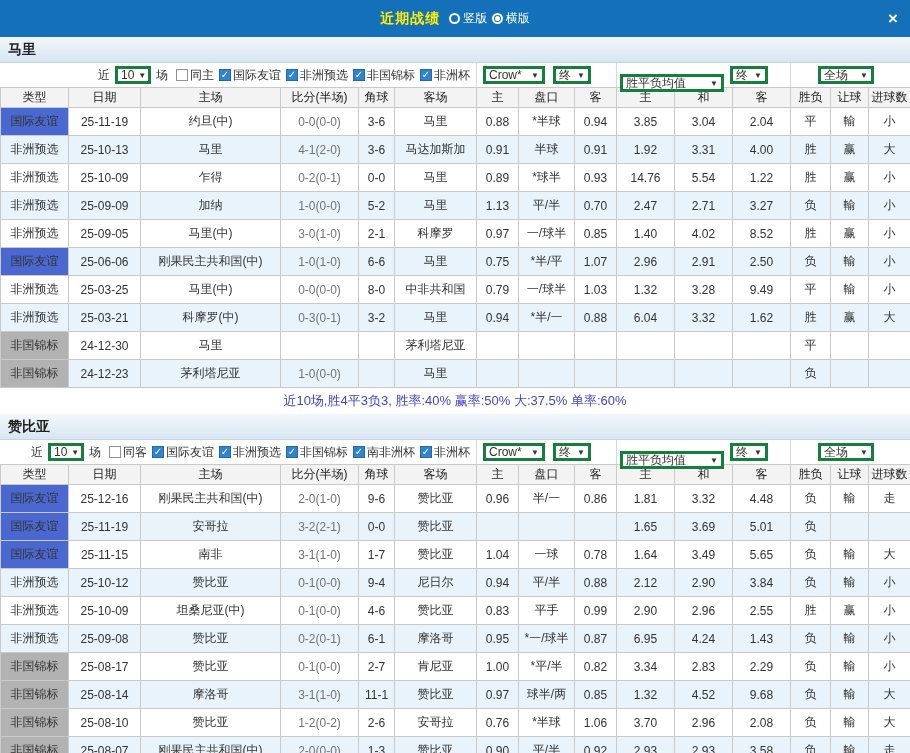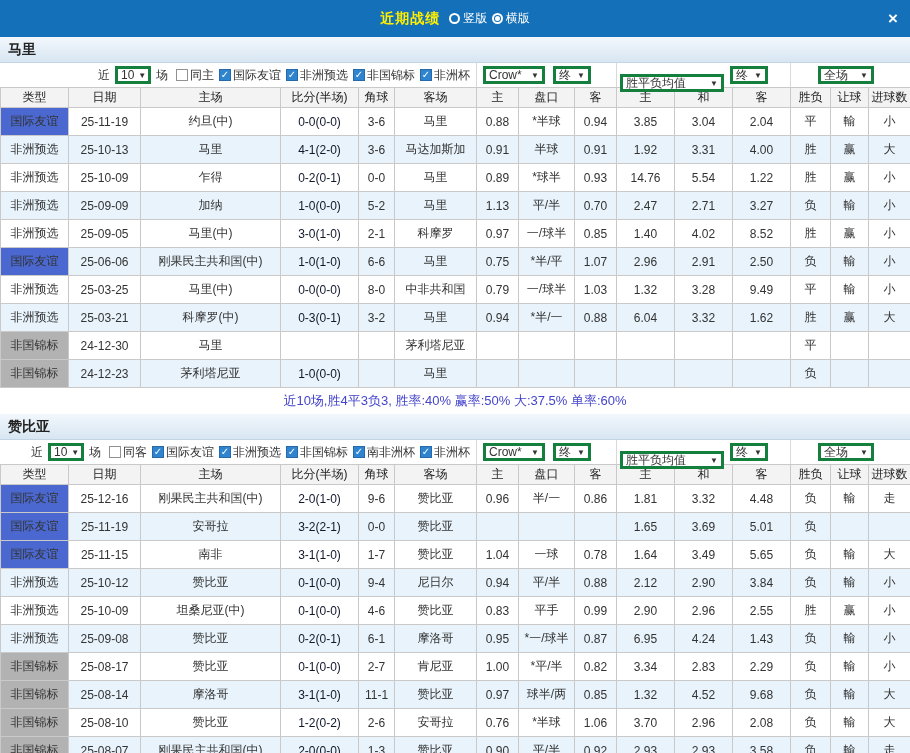--- a/index.html
+++ b/index.html
@@ -32,21 +32,21 @@
   .pos-avg-st{position:absolute;left:730px;top:3px;width:38px;}
   .pos-scope{position:absolute;left:818px;top:3px;width:56px;}
   .vline{position:absolute;top:0;bottom:0;width:0;border-left:1px solid #d9d9d9;}
   .vl-1{left:476px}.vl-2{left:616px}.vl-3{left:790px}
 
   
   table.grid{width:910px;border-collapse:collapse;table-layout:fixed;}
   .grid th{background:#f3f3f3;border:1px solid #c9c9c9;height:19px;font-weight:normal;font-size:12px;color:#222;padding:0;overflow:hidden;white-space:nowrap;}
   .grid td{border:1px solid #c9c9c9;height:27px;text-align:center;font-size:12px;color:#333;padding:0 1px;overflow:hidden;white-space:nowrap;}
   .grid tbody tr:nth-child(even){background:#e8f3fb;}
-  td[data-col="score"]{color:#0f172a;}
+  td[data-col="score"]{color:#737373;}
   .lg-friendly{background:#4a68cf;color:#fff;}
   .lg-qualifier{color:#ff7300;}
   .lg-championship{background:#b2b2b2;color:#e8820a;}
   .tm-team{color:#008a00;}
   .tm-neutral{color:#e60000;}
   .c-red{color:#e60000;}
   .c-green{color:#009933;}
   .c-blue{color:#3355aa;}
   .summary{height:26px;display:flex;align-items:center;justify-content:center;font-size:13px;color:#4444cc;background:#fff;}
 </style>

